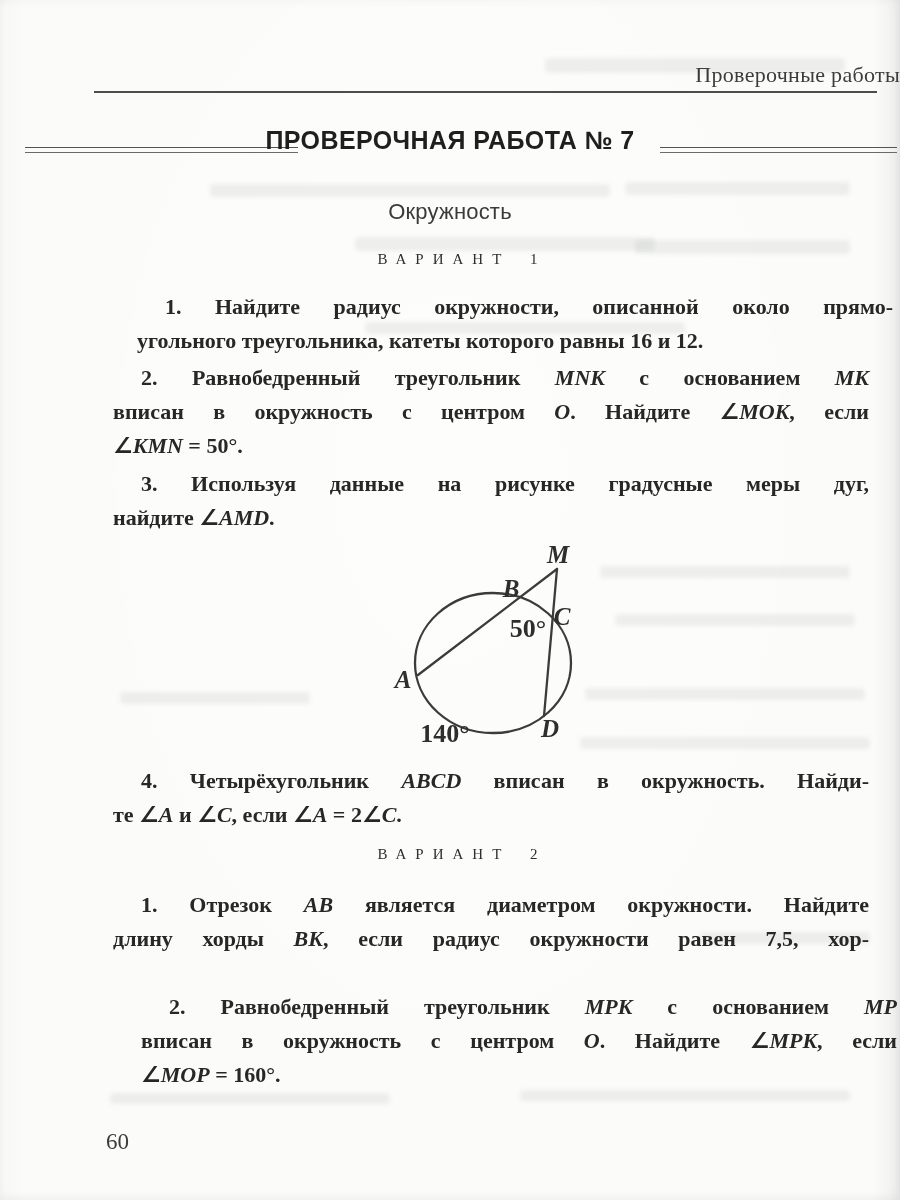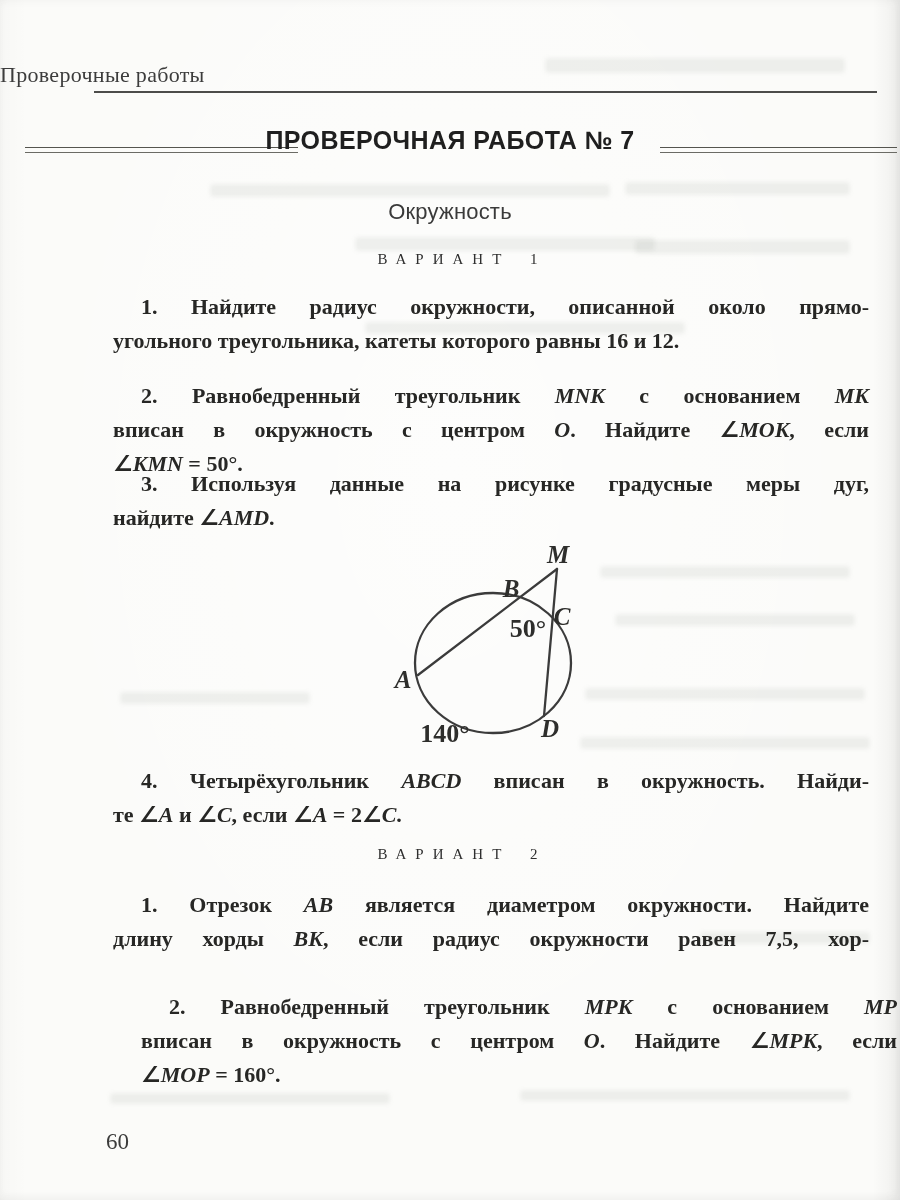--- a/index.html
+++ b/index.html
@@ -18,21 +18,21 @@
     box-shadow: inset -4px 0 10px rgba(60,60,55,0.05), inset 0 -3px 8px rgba(60,60,55,0.03);
   }
   
   .ghost{
     position:absolute;border-radius:4px;
     background:rgba(120,132,116,0.10);
     filter:blur(2px);
   }
   .running-head{
     position:absolute;top:62px;left:0;width:100%;
-    text-align:left;font-size:22px;color:#3c3c3c;letter-spacing:0.3px;
+    text-align:right;font-size:22px;color:#3c3c3c;letter-spacing:0.3px;
   }
   .head-rule{
     position:absolute;top:91px;left:94px;width:783px;height:0;
     border-top:2.4px solid #4c4c4a;
   }
   .ws-title{
     position:absolute;top:126px;left:0;width:100%;margin:0;
     text-align:center;
     font-family:"Liberation Sans",sans-serif;font-weight:bold;
     font-size:25px;letter-spacing:0.4px;color:#1f1f1f;
@@ -61,22 +61,22 @@
     font-weight:bold;font-size:22px;line-height:34px;color:#272725;
   }
   .prob .line{
     white-space:nowrap;
     text-align:justify;text-align-last:justify;
   }
   .prob .line.first{padding-left:28px;}
   .prob .line.last{text-align-last:left;}
   .prob .it{font-style:italic;}
   .prob .ang{font-family:"DejaVu Sans",sans-serif;font-weight:bold;}
-  .p1{top:290px;}
-  .p2{top:379px;}
+  .p1{top:290px;margin-left:24px;}
+  .p2{top:361px;}
   .p3{top:467px;}
   .p4{top:764px;}
   .p5{top:888px;}
   .p6{top:990px;margin-left:28px;}
   #figure{position:absolute;left:320px;top:538px;width:360px;height:235px;}
   .fig-stroke{fill:none;stroke:#3b3b3b;stroke-width:2.3;stroke-linecap:round;}
   #figure text{text-anchor:middle;fill:#2e2e2c;}
   #figure .lbl{font-family:"Liberation Serif",serif;font-style:italic;font-weight:700;font-size:25px;}
   #figure .num{font-family:"Liberation Serif",serif;font-weight:700;font-size:26px;}
   .page-number{

